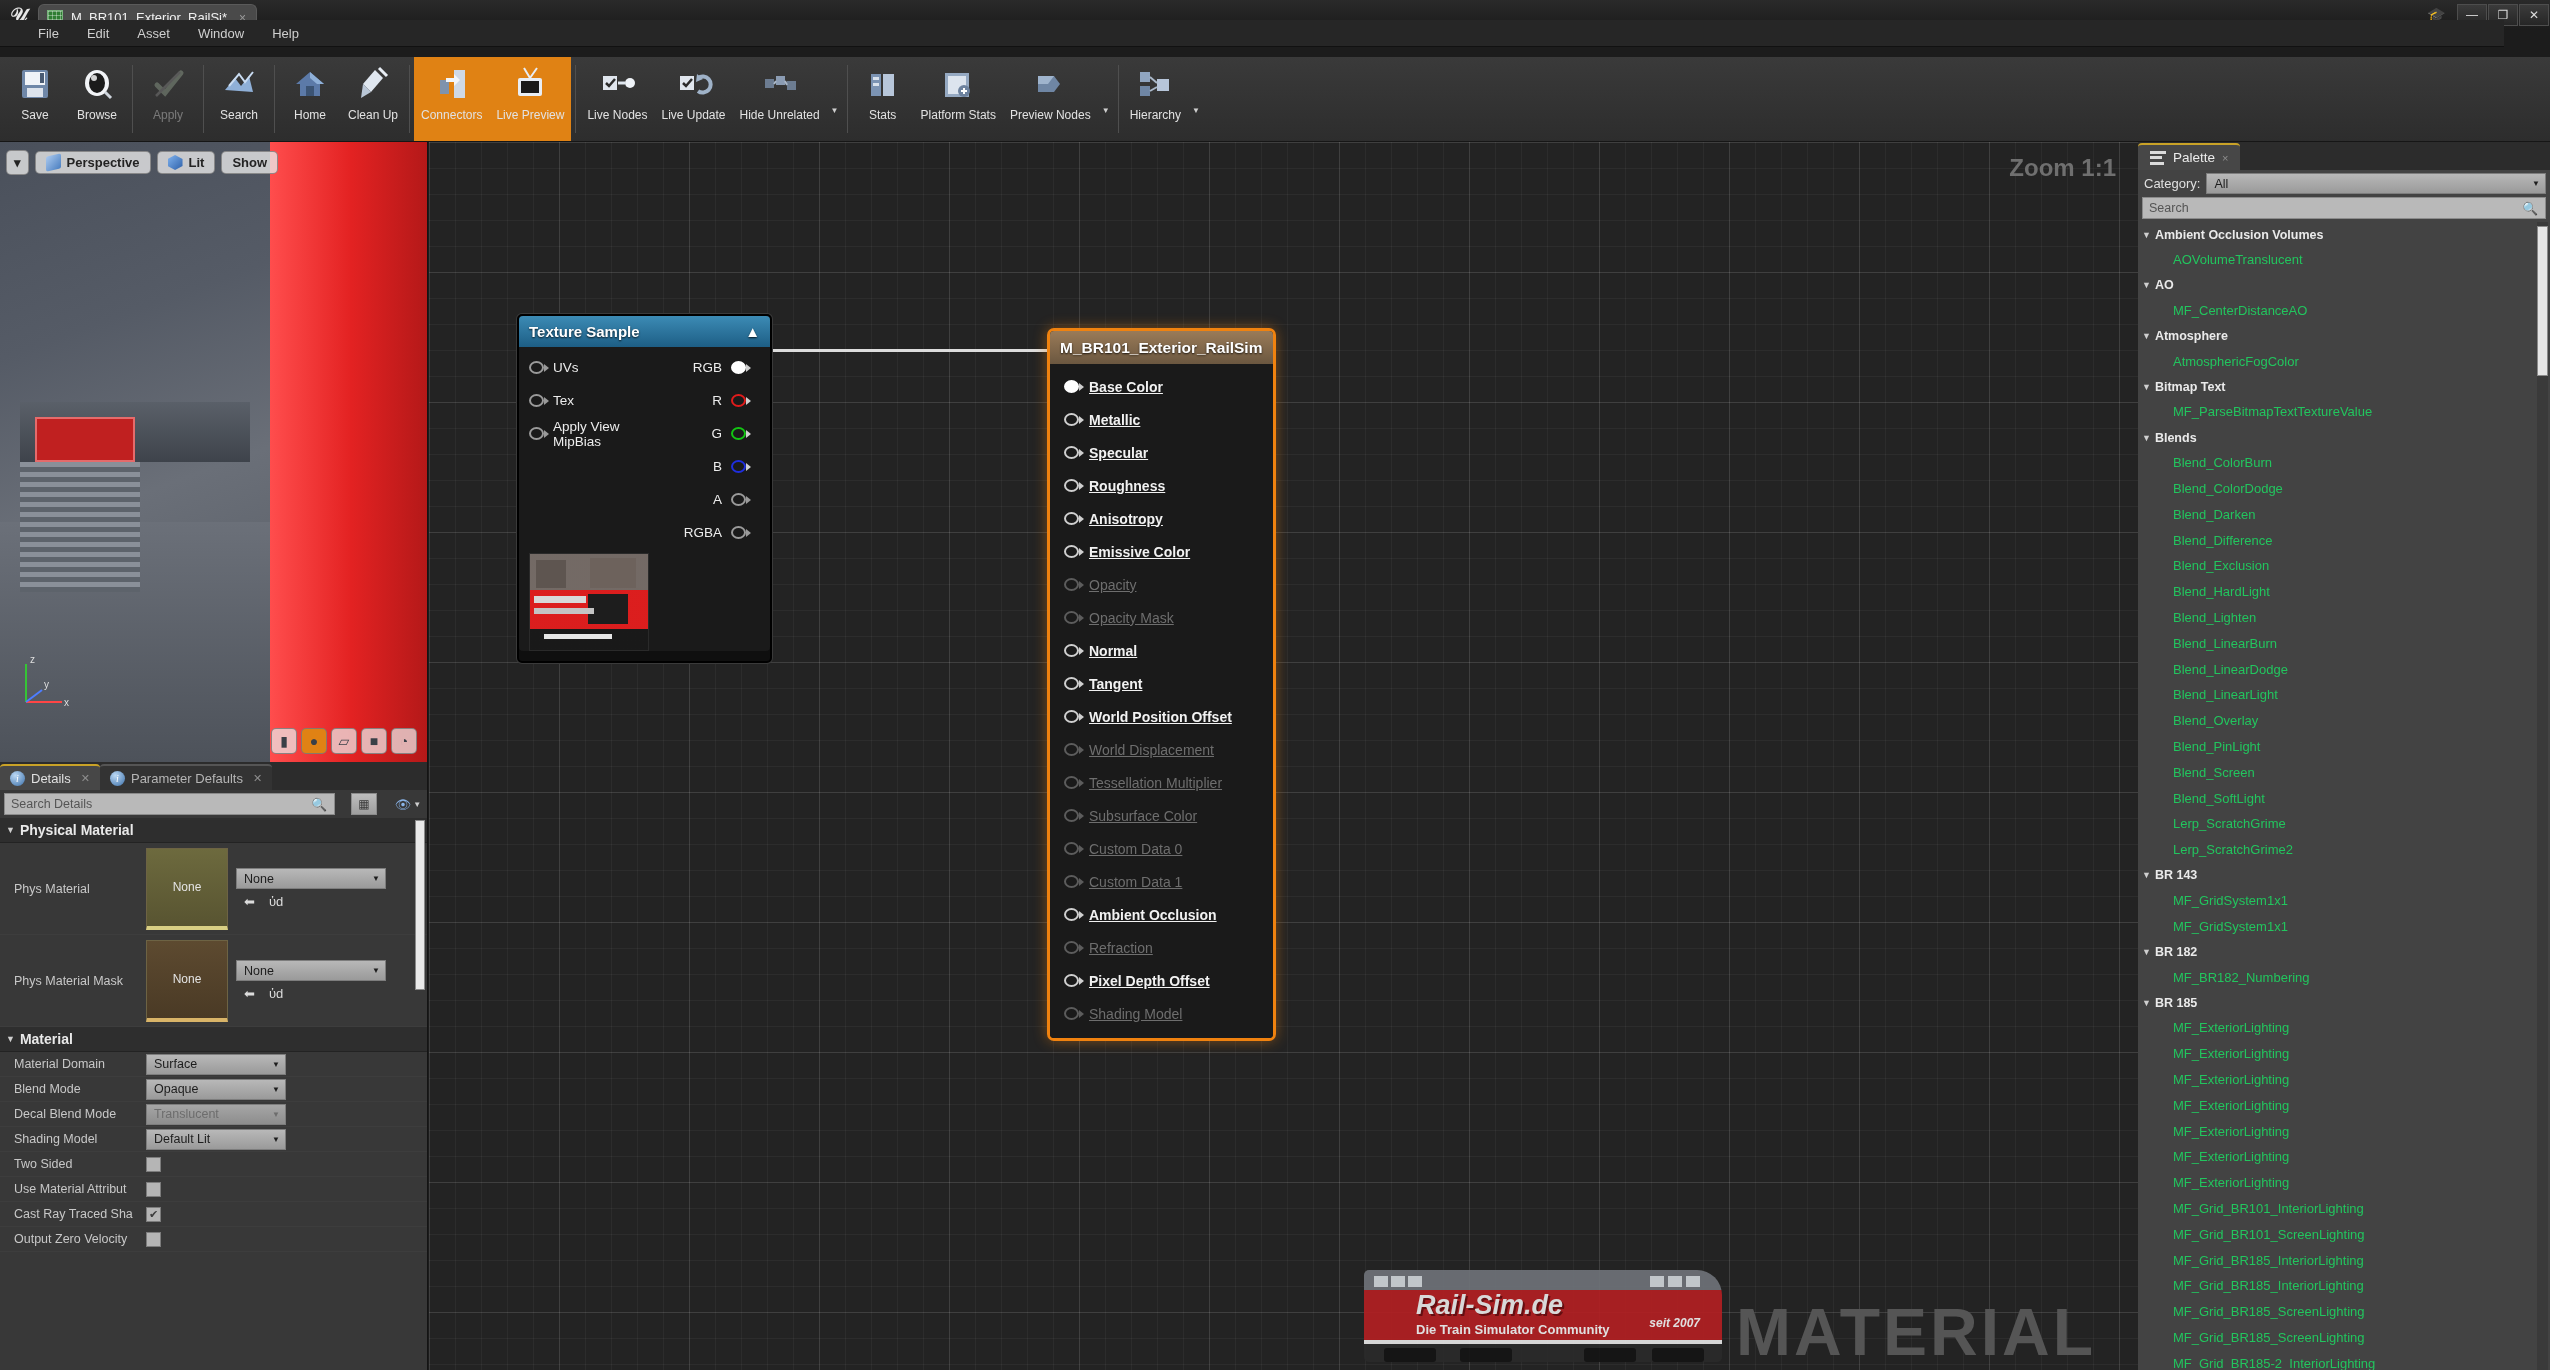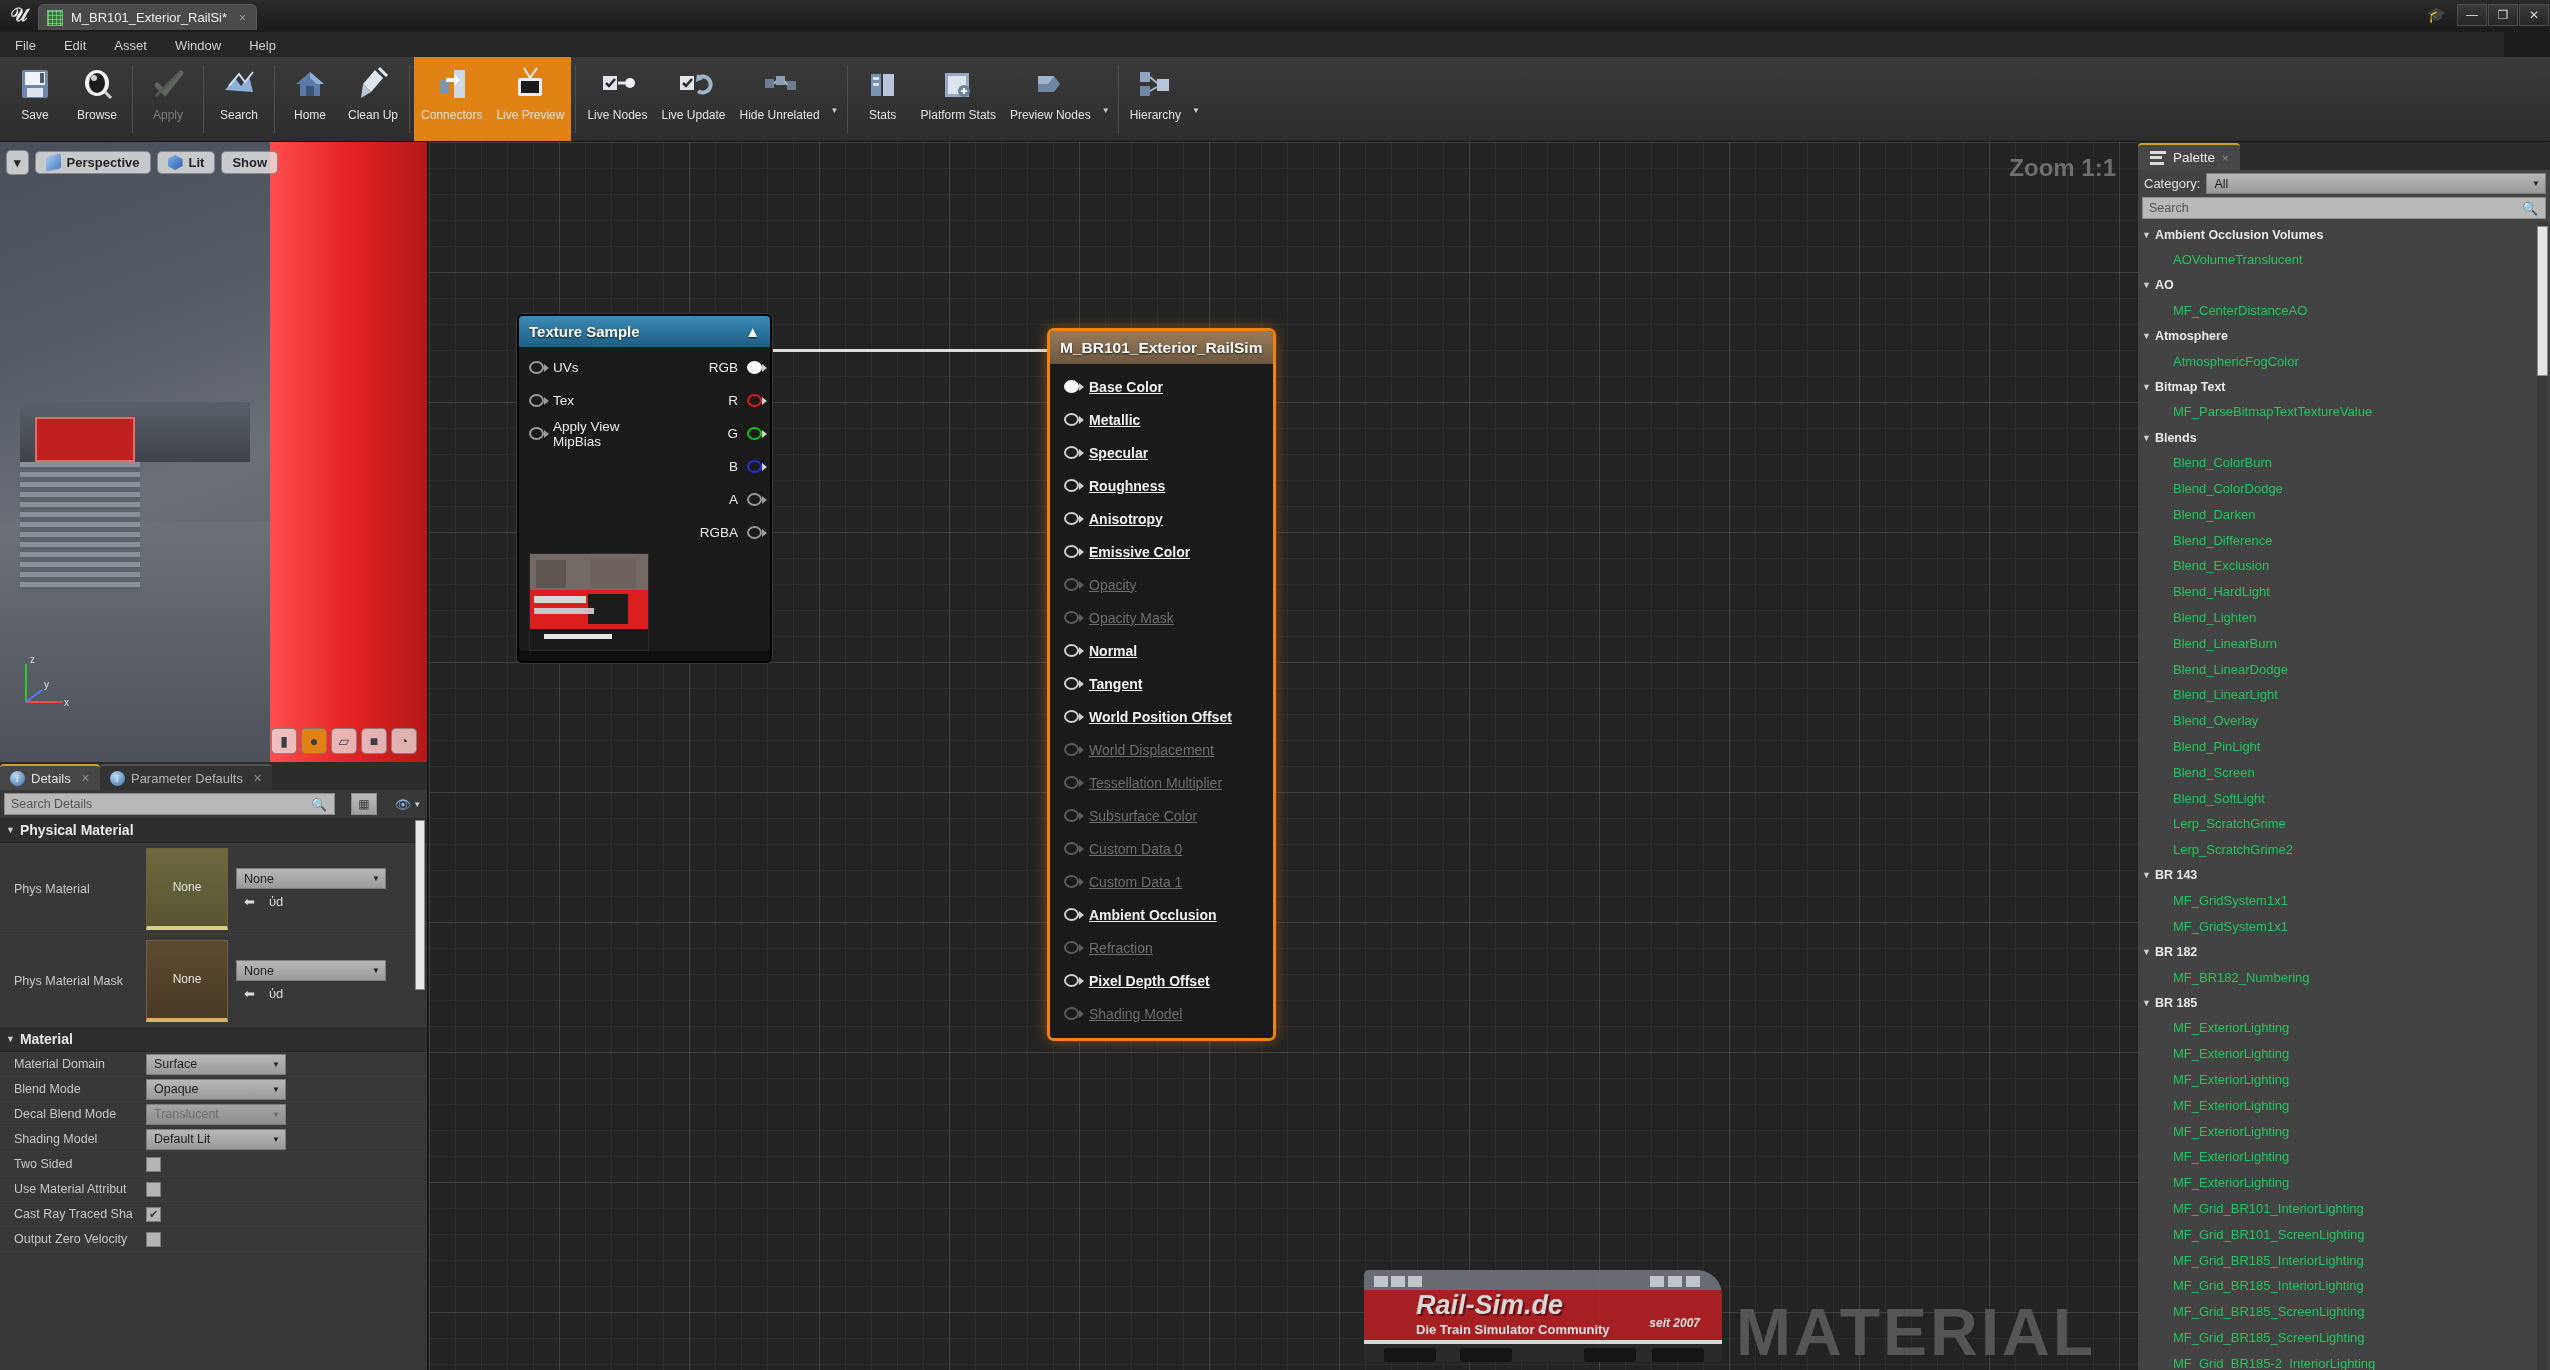--- a/index.html
+++ b/index.html
@@ -42,23 +42,23 @@
   .hat-icon { width:40px; text-align:center; font-size:15px; color:#7fa9d4; }
   .win-btn {
     width:30px; height:22px; margin-right:1px; display:flex;
     align-items:center; justify-content:center;
     background:linear-gradient(#3b3b3b,#262626); border:1px solid #4d4d4d;
     color:#dcdcdc; font-size:12px;
   }
 
   
   #menubar {
-    position:absolute; left:0; top:32px; width:2504px; height:27px;
+    position:absolute; left:0; top:20px; width:2504px; height:27px;
     background:#262626; border-bottom:1px solid #111;
-    display:flex; align-items:center; padding-left:1px;
+    display:flex; align-items:center; padding-left:24px;
   }
   .menu-item { padding:0 14px; font-size:13px; color:#cfcfcf; line-height:27px; }
 
   
   #toolbar {
     position:absolute; left:0; top:57px; width:2550px; height:85px;
     background:linear-gradient(#3a3a3a,#2d2d2d);
     border-bottom:1px solid #161616;
     display:flex; align-items:stretch; padding-left:4px;
   }
@@ -218,21 +218,21 @@
     text-shadow:0 1px 2px rgba(0,0,0,.8);
   }
   .node-body { background:#1a1a1a; border-bottom-left-radius:4px; border-bottom-right-radius:4px; }
 
   #texnode { left:88px; top:172px; width:255px; background:#0f0f0f; border:2px solid #000; box-shadow:0 0 0 1px #3a3a3a; }
   #texnode .node-hdr { background:linear-gradient(180deg,#3c8bb5,#1d5e85); }
   .tex-rows { display:flex; }
   .tex-left { width:150px; padding-top:4px; }
   .tex-right { flex:1; padding-top:4px; }
   .pinrow { height:33px; display:flex; align-items:center; gap:9px; padding-left:10px; font-size:13.5px; color:#ececec; }
-  .pinrow.right { justify-content:flex-end; padding-right:8px; padding-left:0; }
+  .pinrow.right { justify-content:flex-end; padding-right:24px; padding-left:0; }
   .pin {
     width:15px; height:13px; border-radius:50%;
     border:2.5px solid #cfcfcf; background:transparent; position:relative; flex:none;
   }
   .pin.filled { background:#ffffff; border-color:#ffffff; }
   .pin.r { border-color:#e01b1b; } .pin.g { border-color:#13c513; } .pin.b { border-color:#1f2ede; }
   .pin.grey { border-color:#9a9a9a; }
   .pin.dim { border-color:#5c5c5c; }
   .pin::after {
     content:''; position:absolute; right:-7px; top:50%; transform:translateY(-50%);

